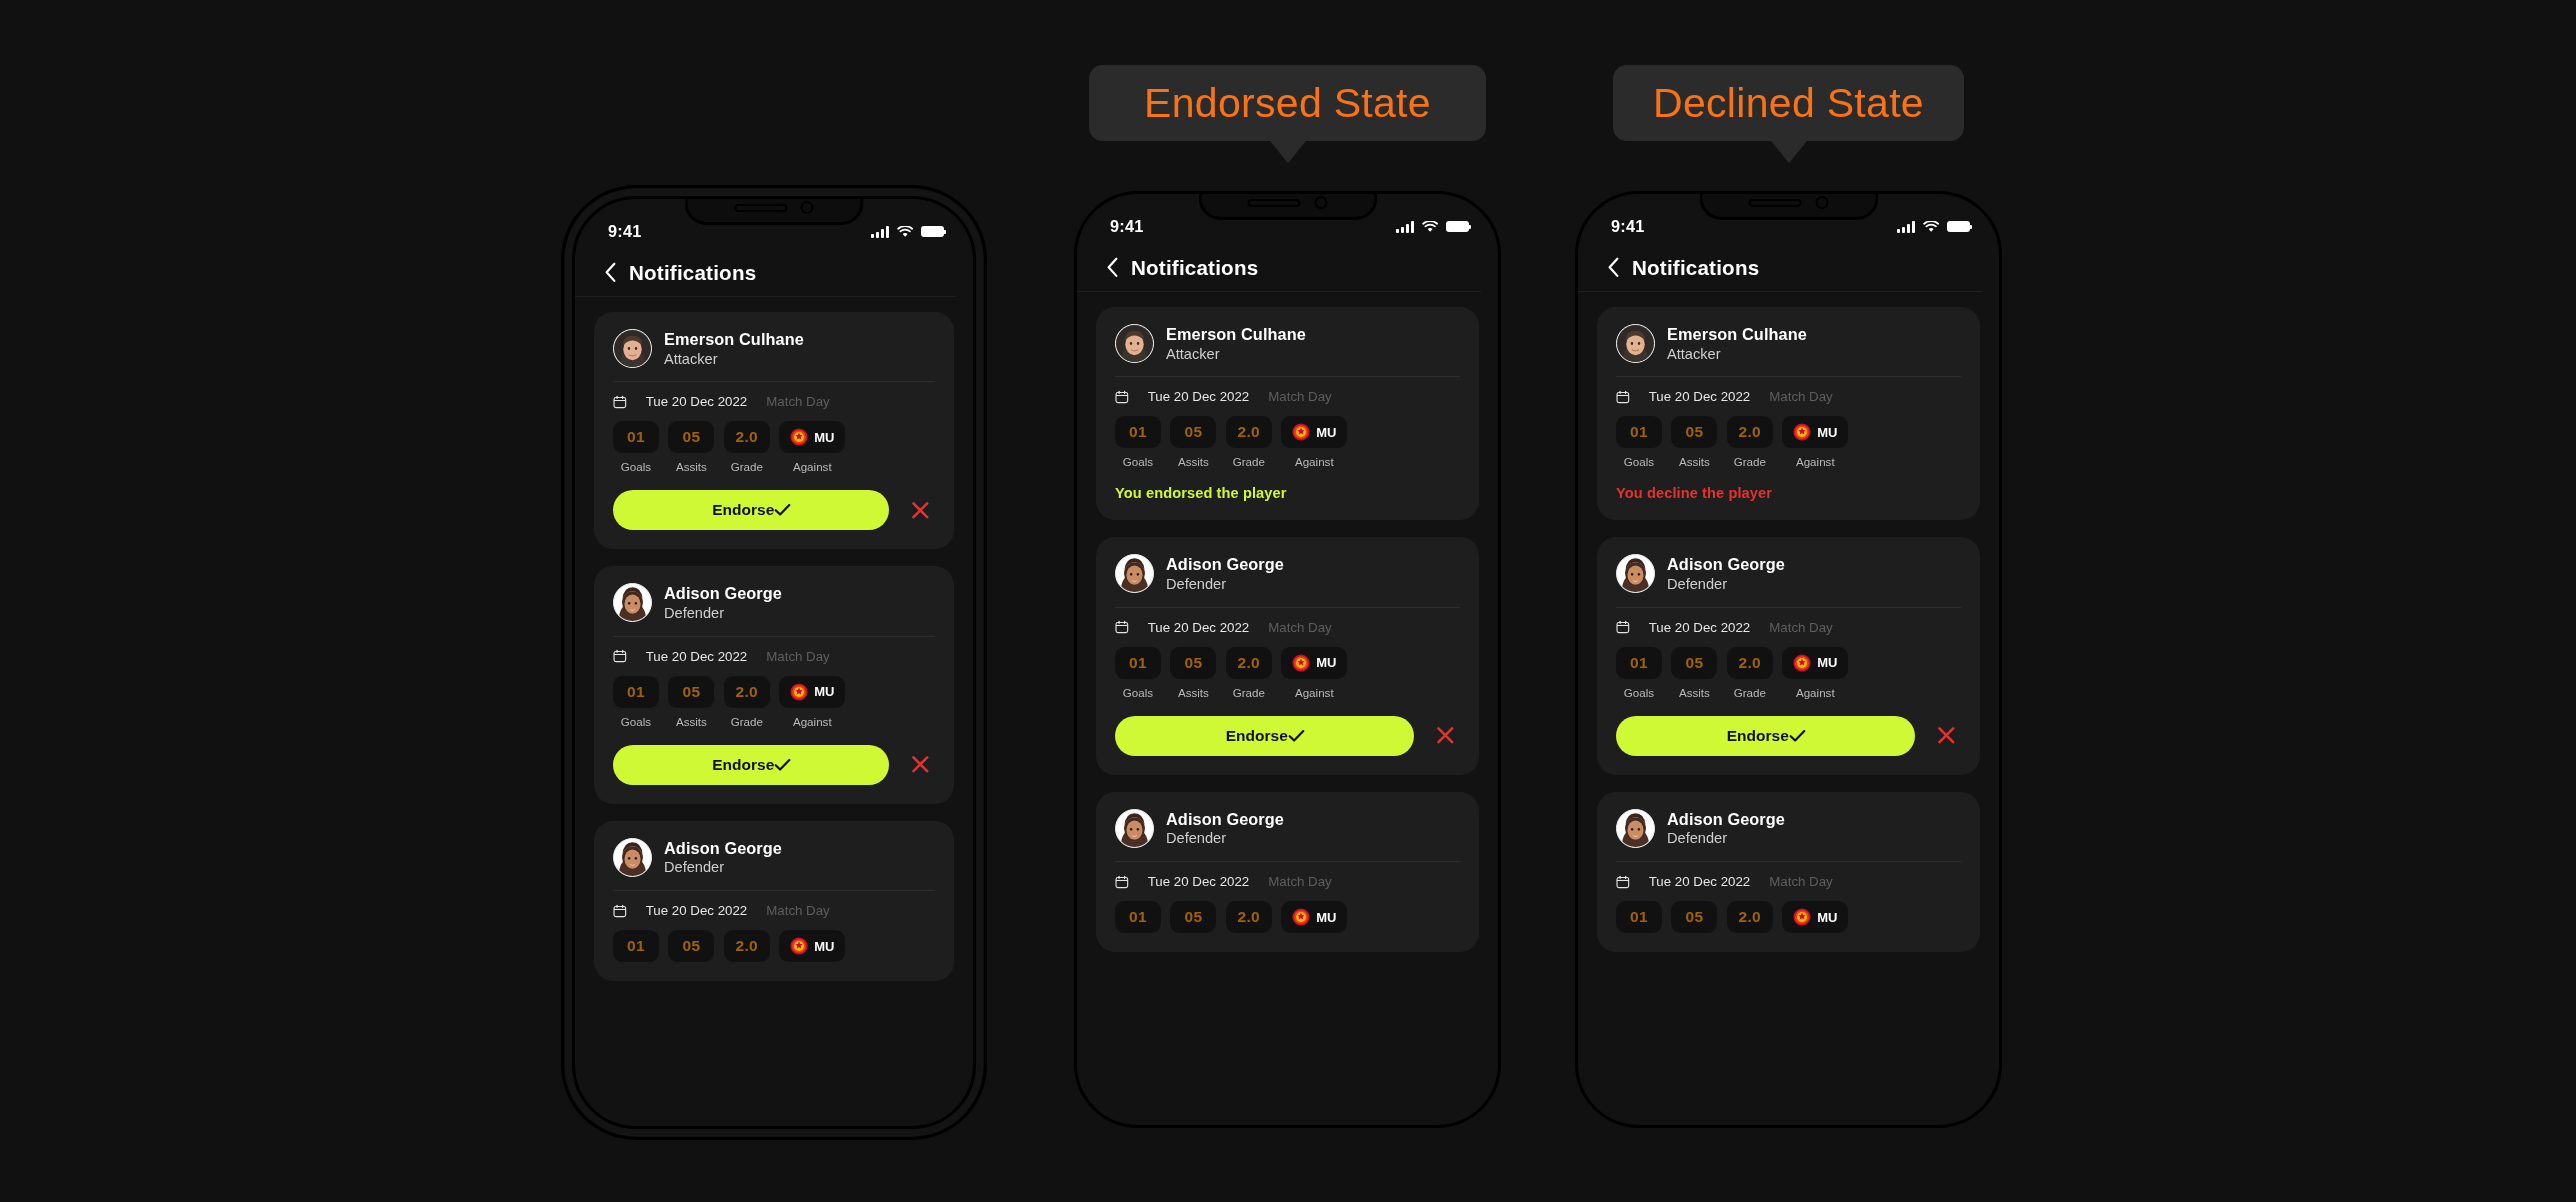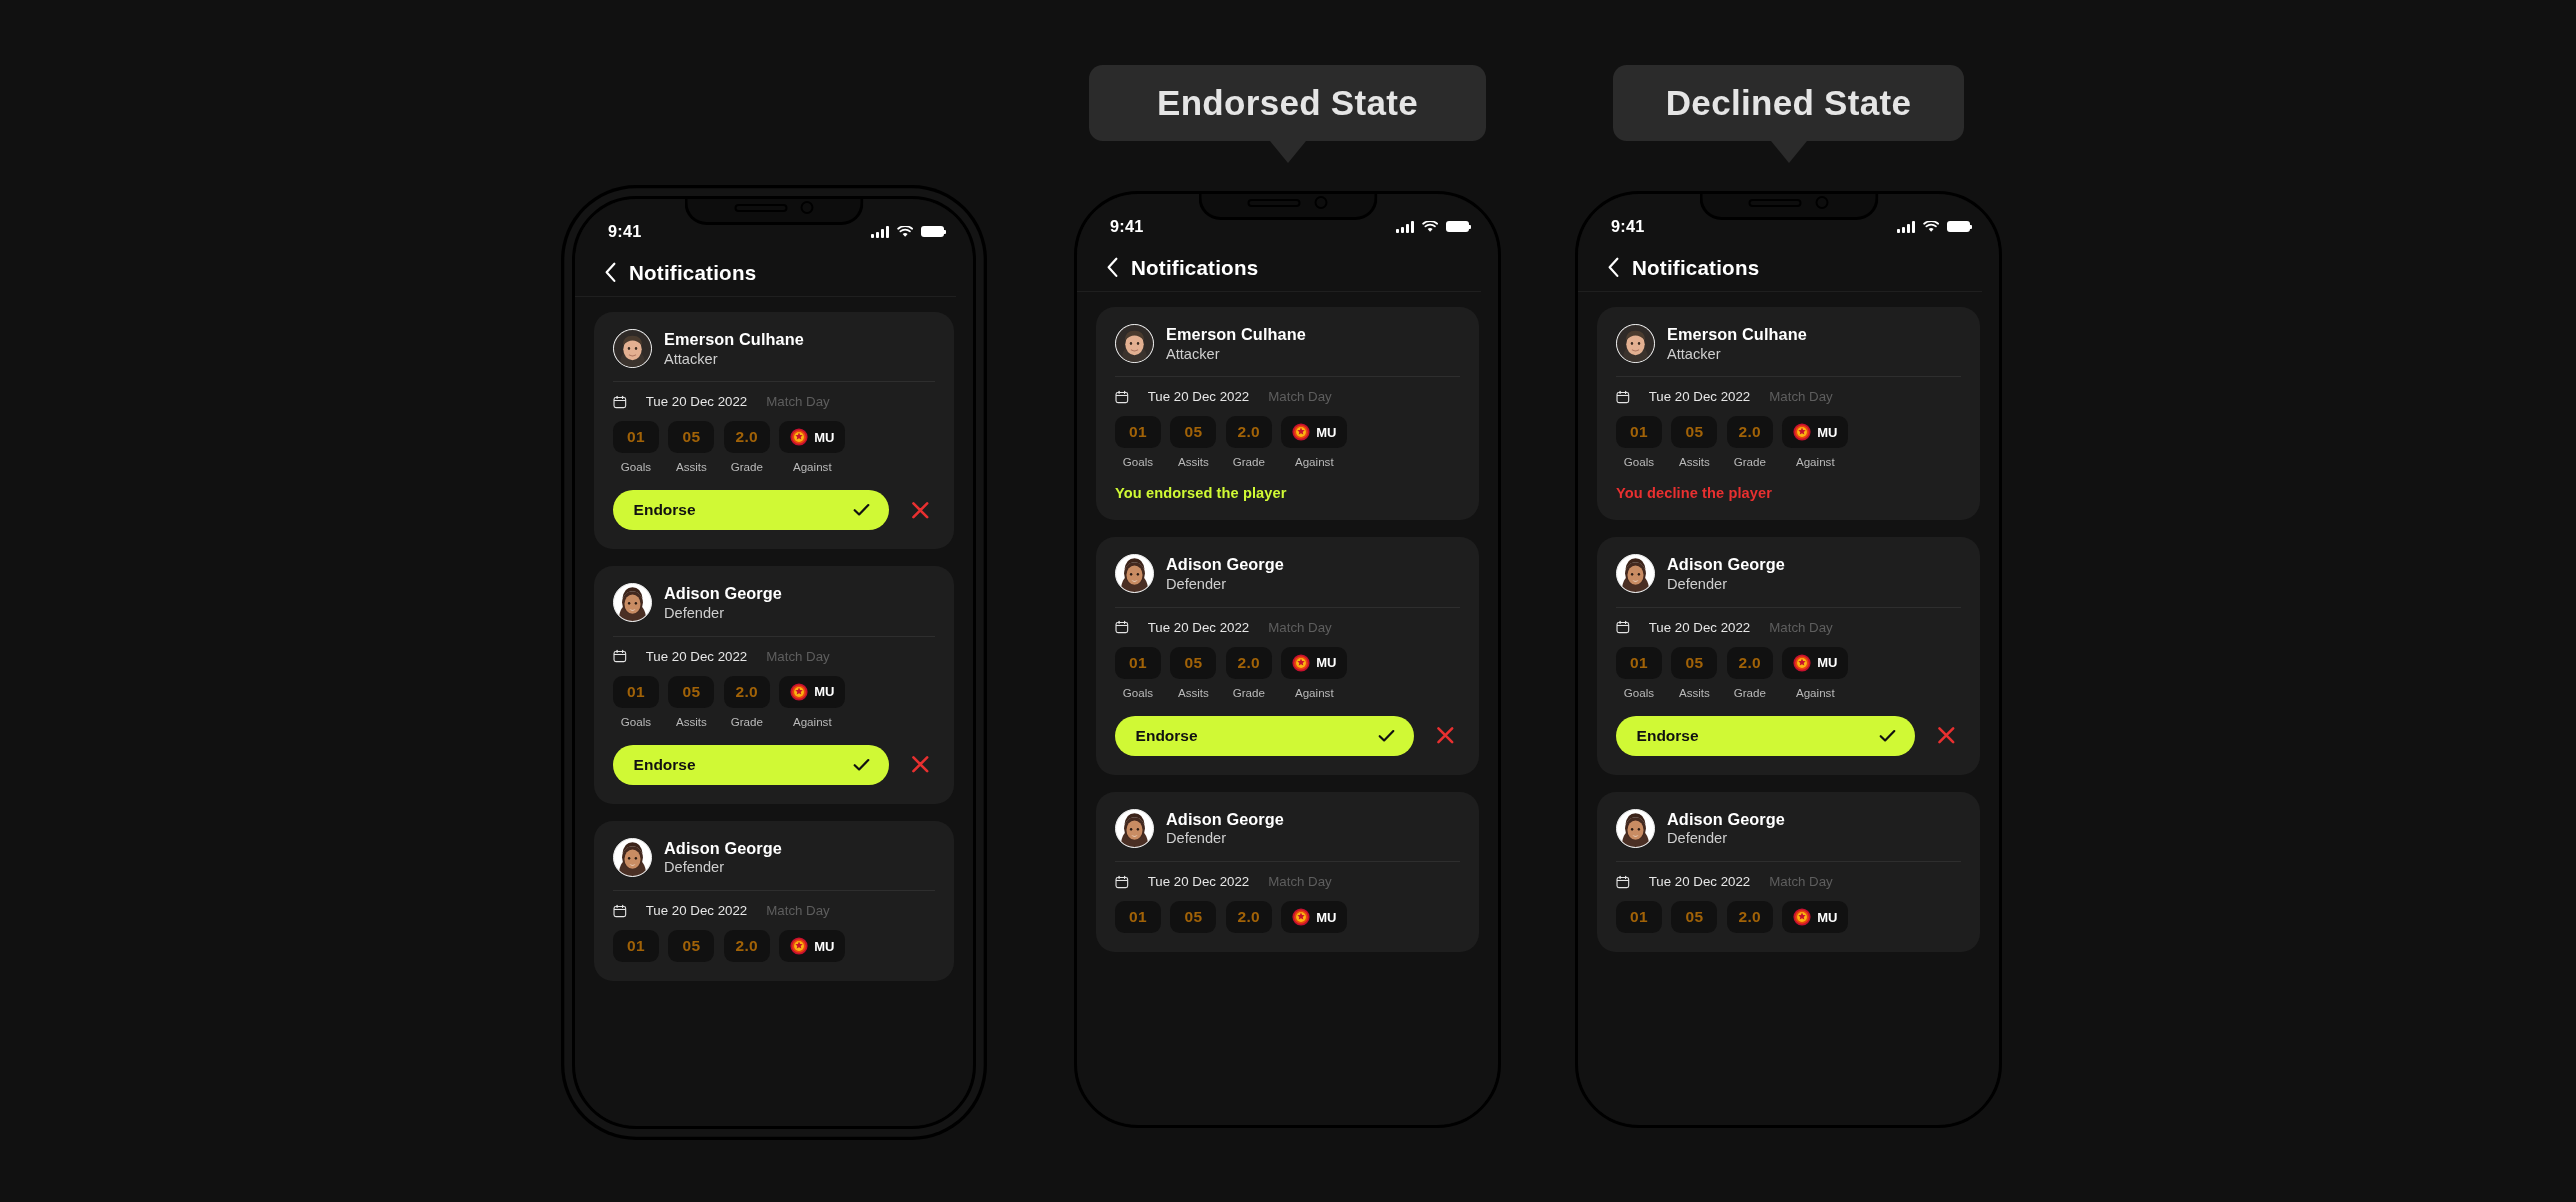--- a/index.html
+++ b/index.html
@@ -13,23 +13,23 @@
 
   
   .callout {
     position: absolute;
     background: #2b2b2b;
     border-radius: 13.7px;
     height: 76px;
     display: flex; align-items: center; justify-content: center;
   }
   .callout-label {
-    color: #e5e5e5;
-    font-size: 35px;
-    font-weight: 700;
+    color: #f97316;
+    font-size: 41px;
+    font-weight: 400;
     letter-spacing: 0.3px;
     white-space: nowrap;
   }
   .callout-tail {
     position: absolute;
     left: 50%; top: 100%;
     transform: translateX(-50%);
     width: 0; height: 0;
     border-left: 18px solid transparent;
     border-right: 18px solid transparent;
@@ -169,21 +169,21 @@
   .pill .club { color: #ffffff; font-size: 13px; font-weight: 600; }
   .crest { width: 18px; height: 18px; flex: 0 0 18px; }
   .stat .lbl { color: #b9b9b9; font-size: 11.6px; margin-top: 6.9px; }
 
   .actions { display: flex; align-items: center; gap: 17px; margin-top: 17px; }
   .endorse-btn {
     flex: 1 1 auto;
     height: 40px;
     border-radius: 20.6px;
     background: #d0f935;
-    display: flex; align-items: center; justify-content: space-between;
+    display: flex; align-items: center; justify-content: center;
     padding: 0 19px 0 20.6px;
   }
   .endorse-btn .txt { color: #111111; font-size: 15.5px; font-weight: 600; }
   .decline-btn {
     width: 29px; height: 29px; flex: 0 0 29px;
     display: flex; align-items: center; justify-content: center;
   }
 
   .result { margin-top: 17px; font-size: 14.6px; font-weight: 700; letter-spacing: 0.1px; }
   .result.endorsed { color: #d0f935; }

